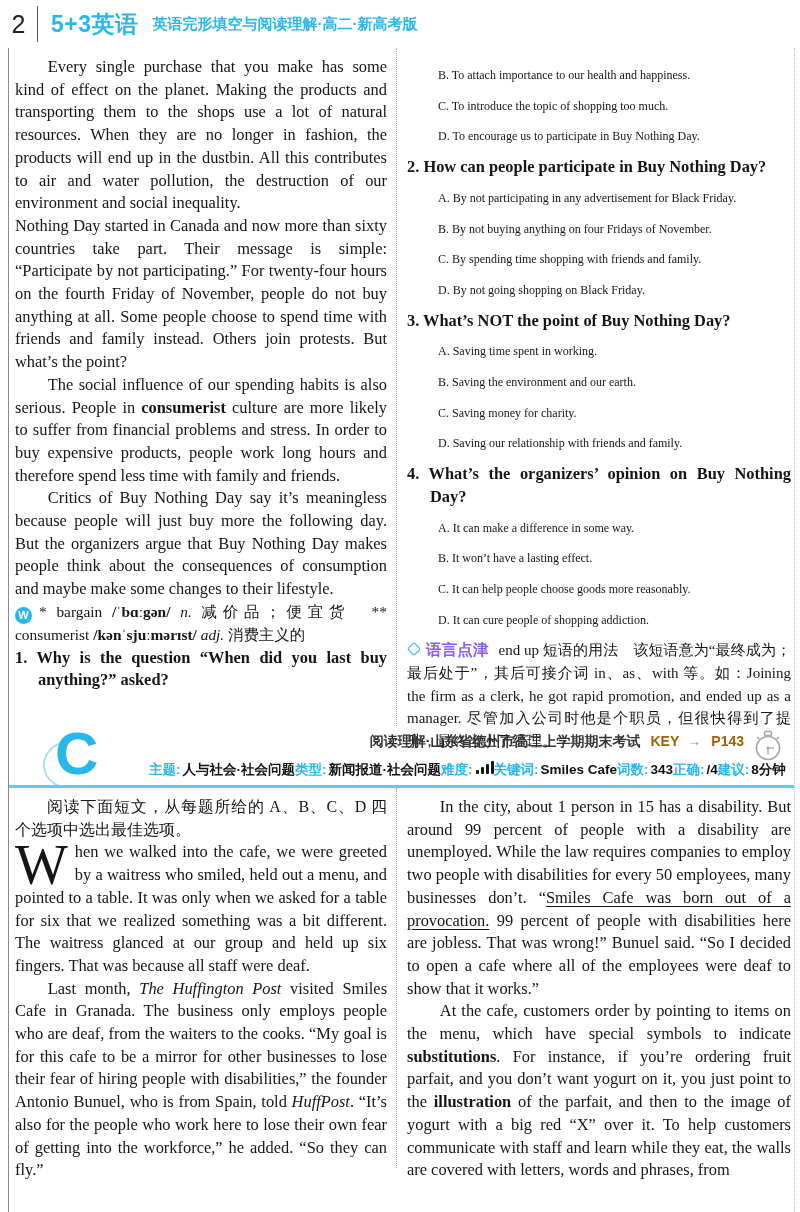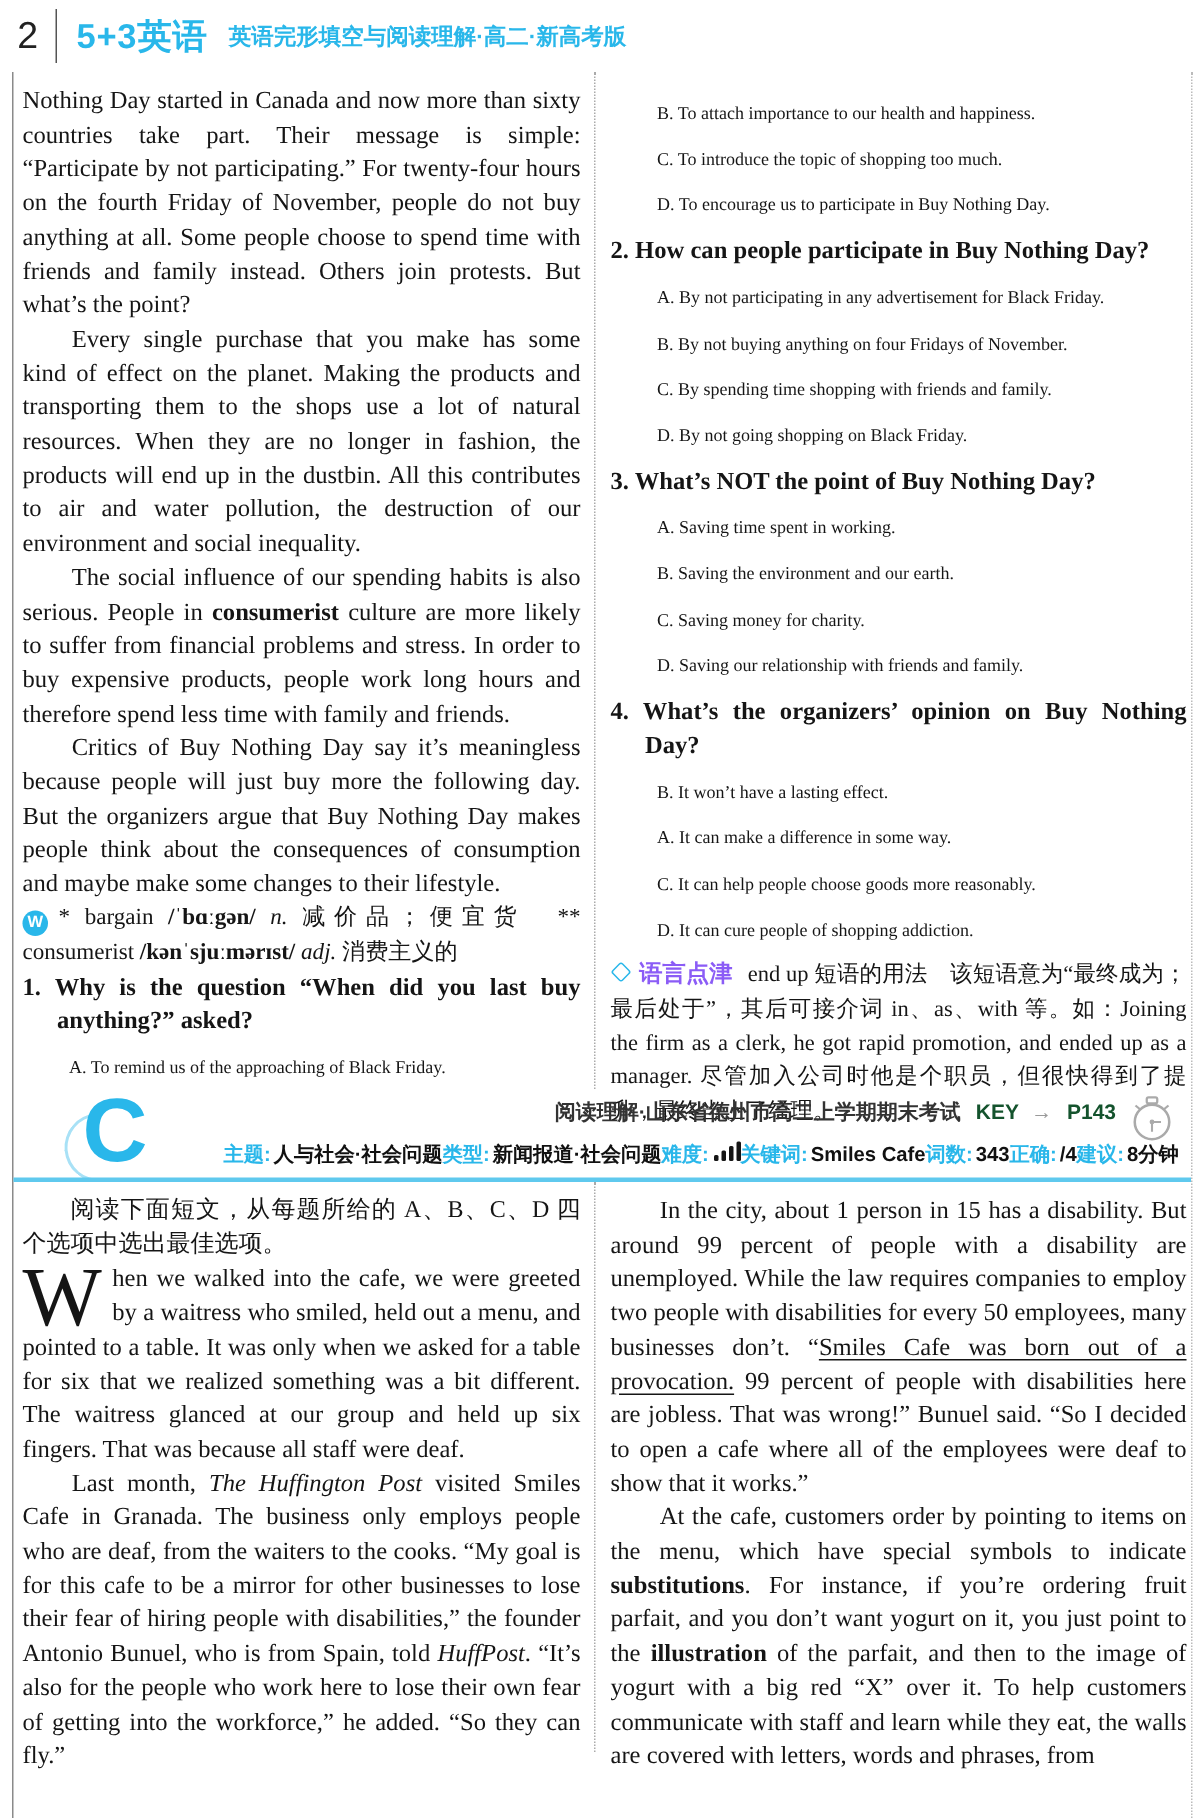--- a/index.html
+++ b/index.html
@@ -44,21 +44,21 @@
             font-size:15.5px;margin:0 10px 0 5px;}
   
   .divider{position:relative;height:62px;}
   .c-arc{position:absolute;left:34px;top:16px;width:42px;height:42px;border:2px solid #a8e1f6;
          border-radius:50%;border-right-color:transparent;border-top-color:transparent;
          transform:rotate(40deg);}
   .big-c{position:absolute;left:46px;top:-2px;font-family:"Liberation Sans","DejaVu Sans",sans-serif;
          font-weight:700;font-size:60px;line-height:1;color:#29b7ea;}
   .src-line{position:absolute;right:50px;top:7px;font-family:"Liberation Sans","DejaVu Sans",sans-serif;
             font-size:14px;font-weight:600;color:#333;}
-  .key-label,.key-page{font-weight:700;color:#14532d;margin-left:10px;}
+  .key-label,.key-page{font-weight:700;color:#a16207;margin-left:10px;}
   .key-arrow{color:#999;font-weight:700;margin-left:8px;}
   .clock{position:absolute;right:10px;top:3px;}
   .meta-row{position:absolute;left:102px;right:10px;bottom:9px;display:flex;justify-content:space-between;
             align-items:flex-end;font-family:"Liberation Sans","DejaVu Sans",sans-serif;font-size:13.5px;white-space:nowrap;margin-left:38px;}
   .meta-label{color:#29b7ea;font-weight:700;}
   .meta-value{color:#111;font-weight:600;margin-left:2px;}
   .bars{display:inline-flex;align-items:flex-end;gap:2px;margin-left:3px;}
   .bars i{display:block;width:3px;background:#151515;border-radius:1px;}
   .cyan-rule{position:absolute;left:0;right:0;bottom:0;height:3px;background:#5fc9ee;}
   
@@ -75,48 +75,47 @@
     <div class="pagenum">2</div>
     <div class="hdr-rule"></div>
     <div class="logo">5+3英语</div>
     <div class="subtitle">英语完形填空与阅读理解·高二·新高考版</div>
   </div>
 
   <div class="content">
 
     <div class="two-col top-sec">
       <div class="col-l">
+        <p class="para ind"><span>Every single purchase that you make has some kind of effect on the planet. Making the products and transporting them to the shops use a lot of natural resources. When they are no longer in fashion, the products will end up in the dustbin. All this contributes to air and water pollution, the destruction of our environment and social inequality.</span></p>
         <p class="para"><span>Nothing Day started in Canada and now more than sixty countries take part. Their message is simple: “Participate by not participating.” For twenty-four hours on the fourth Friday of November, people do not buy anything at all. Some people choose to spend time with friends and family instead. Others join protests. But what’s the point?</span></p>
-        <p class="para ind"><span>Every single purchase that you make has some kind of effect on the planet. Making the products and transporting them to the shops use a lot of natural resources. When they are no longer in fashion, the products will end up in the dustbin. All this contributes to air and water pollution, the destruction of our environment and social inequality.</span></p>
         <p class="para ind"><span>The social influence of our spending habits is also serious. People in </span><span class="b">consumerist</span><span> culture are more likely to suffer from financial problems and stress. In order to buy expensive products, people work long hours and therefore spend less time with family and friends.</span></p>
         <p class="para ind"><span>Critics of Buy Nothing Day say it’s meaningless because people will just buy more the following day. But the organizers argue that Buy Nothing Day makes people think about the consequences of consumption and maybe make some changes to their lifestyle.</span></p>
         <p class="vocab"><span class="w-icon">W</span><span><span>* bargain </span><span class="ph">/ˈbɑːgən/</span><span> </span><span class="i">n.</span><span> 减价品；便宜货　** consumerist </span><span class="ph">/kənˈsjuːmərɪst/</span><span> </span><span class="i">adj.</span><span> 消费主义的</span></span></p>
         <p class="qstem"><span>1.</span> <span>Why is the question “When did you last buy anything?” asked?</span></p>
-        <p class="qopt">A. To remind us of the approaching of Black Friday.</p>
       </div>
       <div class="col-r">
         <p class="qopt">B. To attach importance to our health and happiness.</p>
         <p class="qopt">C. To introduce the topic of shopping too much.</p>
         <p class="qopt">D. To encourage us to participate in Buy Nothing Day.</p>
 
         <p class="qstem"><span>2.</span> <span>How can people participate in Buy Nothing Day?</span></p>
         <p class="qopt">A. By not participating in any advertisement for Black Friday.</p>
         <p class="qopt">B. By not buying anything on four Fridays of November.</p>
         <p class="qopt">C. By spending time shopping with friends and family.</p>
         <p class="qopt">D. By not going shopping on Black Friday.</p>
 
         <p class="qstem"><span>3.</span> <span>What’s NOT the point of Buy Nothing Day?</span></p>
         <p class="qopt">A. Saving time spent in working.</p>
         <p class="qopt">B. Saving the environment and our earth.</p>
         <p class="qopt">C. Saving money for charity.</p>
         <p class="qopt">D. Saving our relationship with friends and family.</p>
 
         <p class="qstem"><span>4.</span> <span>What’s the organizers’ opinion on Buy Nothing Day?</span></p>
+        <p class="qopt">A. It can make a difference in some way.</p>
         <p class="qopt">B. It won’t have a lasting effect.</p>
-        <p class="qopt">A. It can make a difference in some way.</p>
         <p class="qopt">C. It can help people choose goods more reasonably.</p>
         <p class="qopt">D. It can cure people of shopping addiction.</p>
 
         <div class="lang-note">
           <span class="ln-icon"></span><span class="ln-label">语言点津</span><span><span>end up 短语的用法　该短语意为“最终成为；最后处于”，其后可接介词 in、as、with 等。如：Joining the firm as a clerk, he got rapid promotion, and ended up as a manager. 尽管加入公司时他是个职员，但很快得到了提升，最终当上了经理。</span></span>
         </div>
       </div>
     </div>
 
     <div class="divider">

